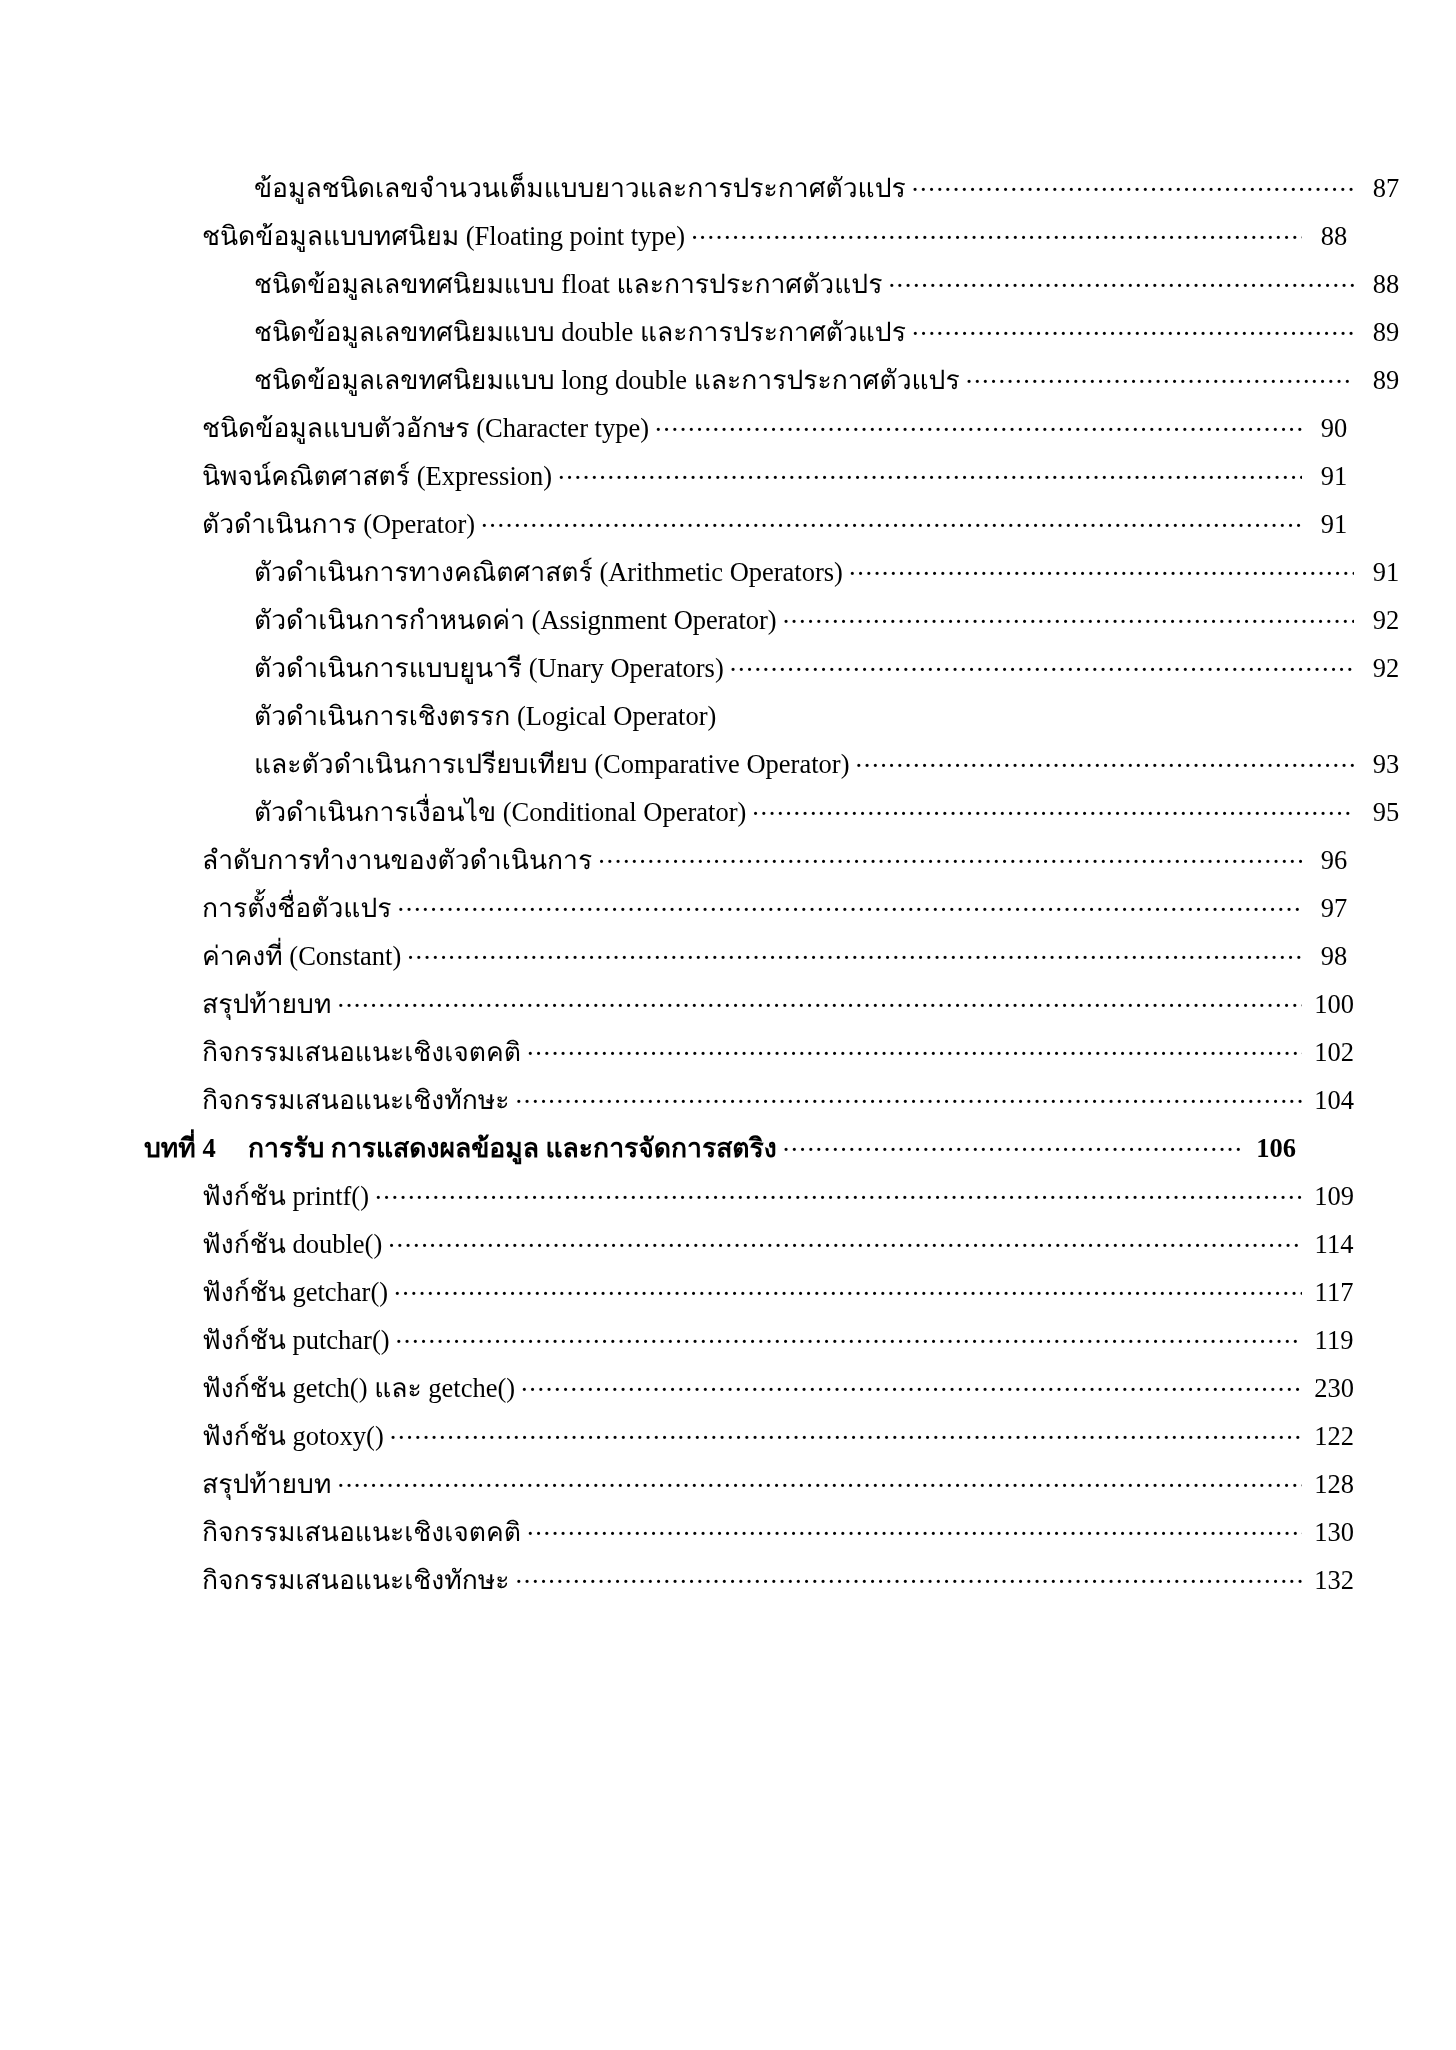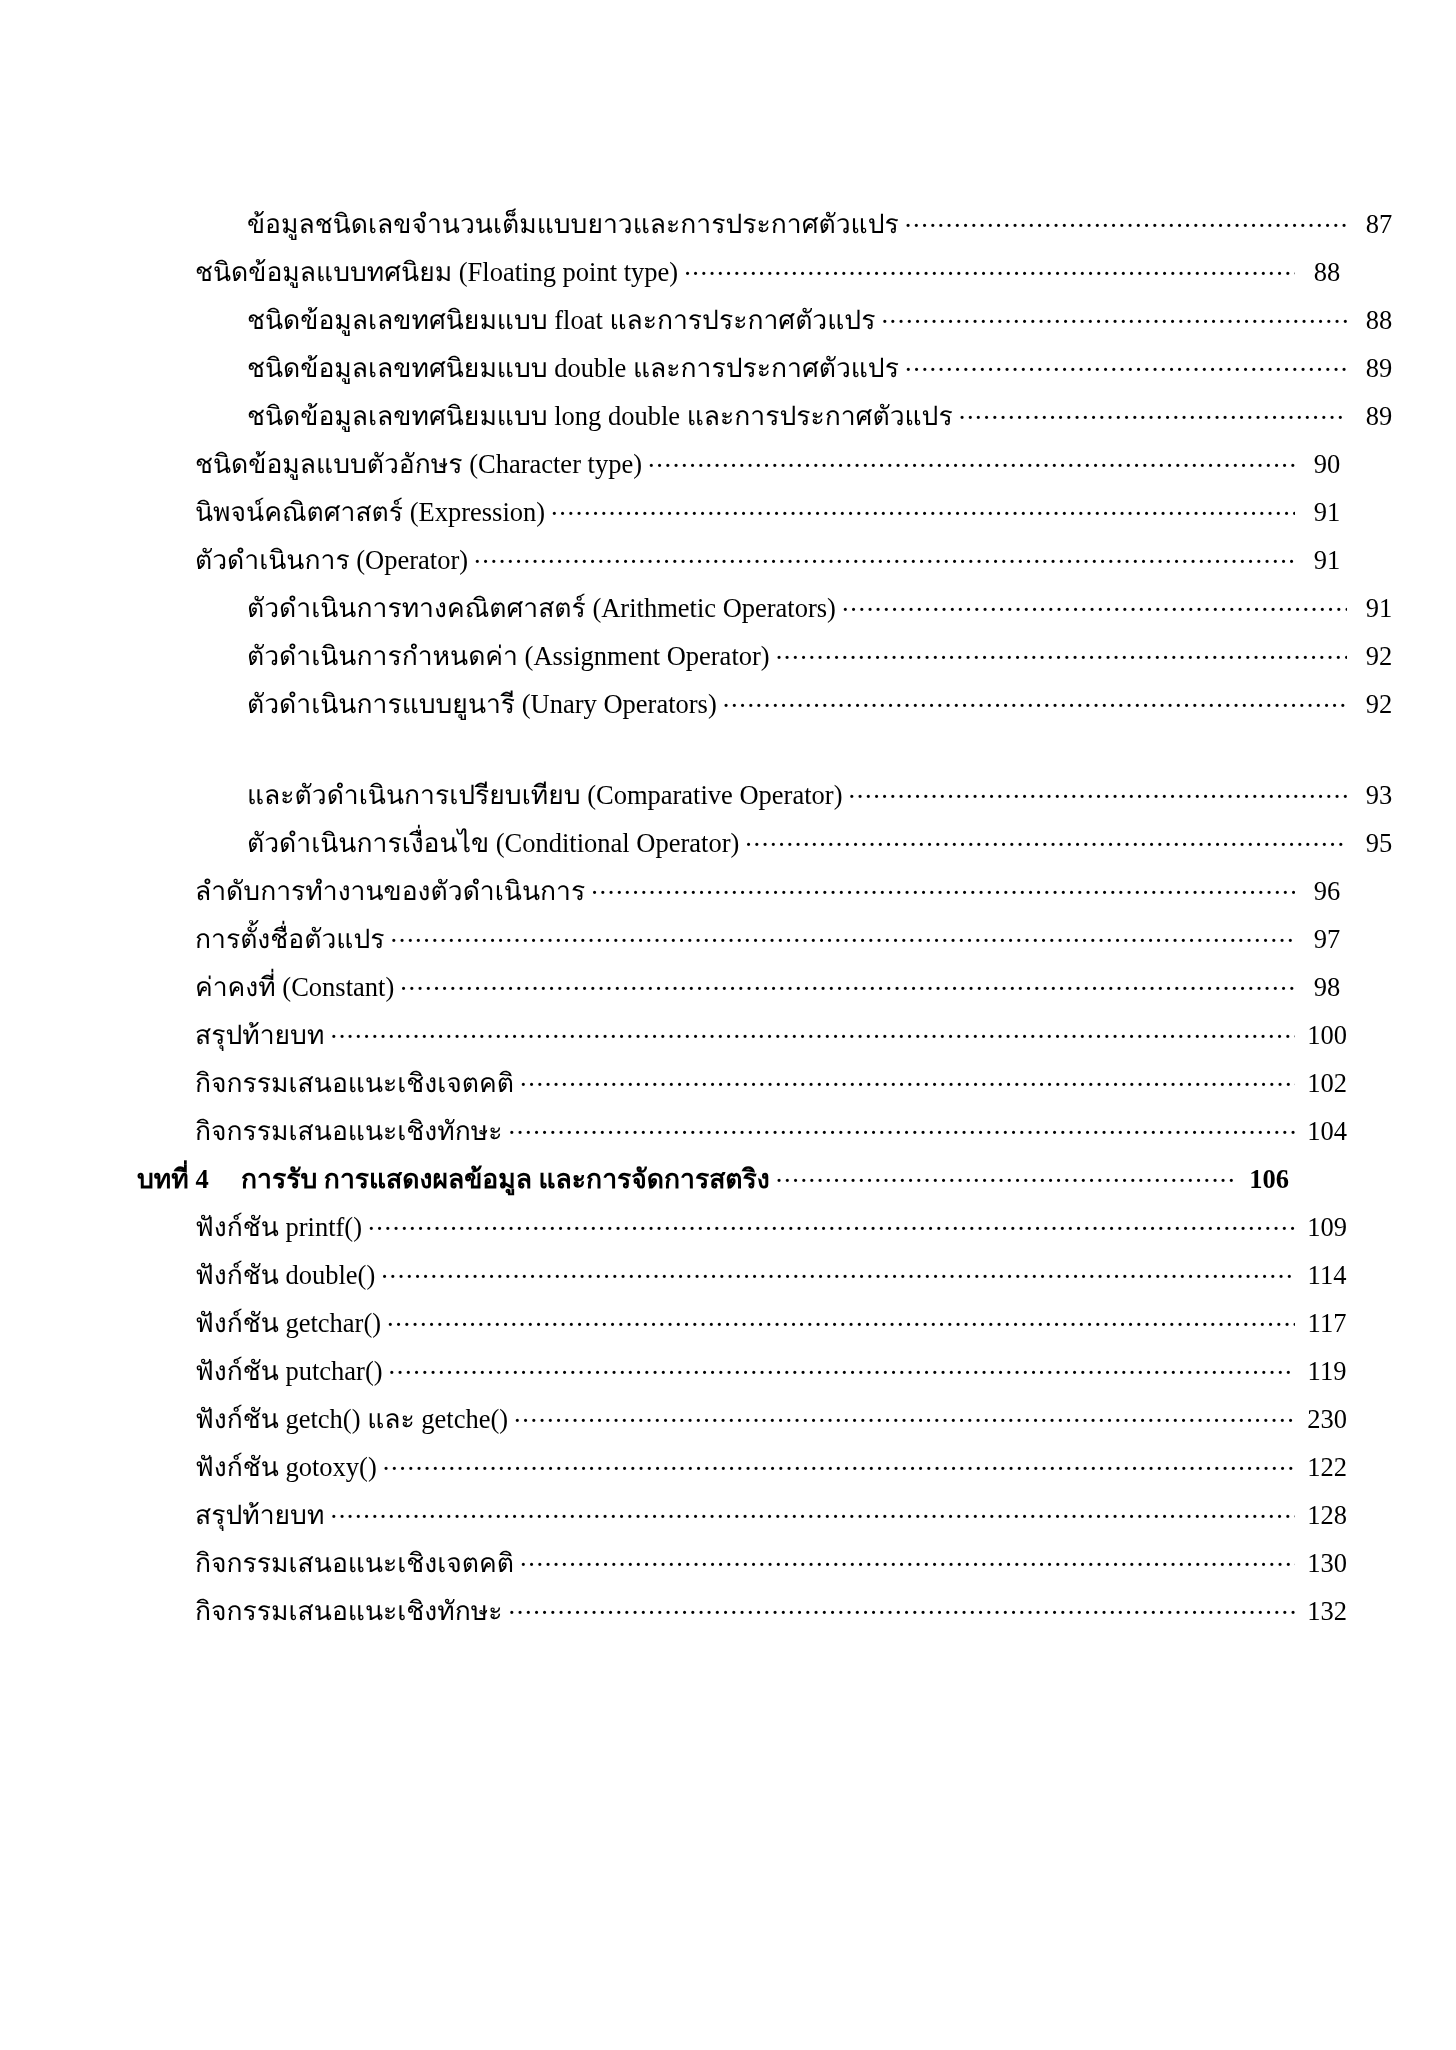--- a/index.html
+++ b/index.html
@@ -17,24 +17,23 @@
   }
   .page {
     position: absolute;
     left: 0;
     top: 0;
     width: 1456px;
     height: 2050px;
   }
   .toc {
     position: absolute;
-    left: 137px;
+    left: 144px;
     top: 170px;
     width: 1160px;
-    margin-top: 36px;
   }
   .toc-row {
     display: flex;
     align-items: baseline;
     width: 100%;
     font-size: 26.5px;
     line-height: 1.0;
     margin-bottom: 17px;
     white-space: nowrap;
   }
@@ -135,20 +134,21 @@
         <span class="row-label">ตัวดำเนินการกำหนดค่า (Assignment Operator)</span>
         <span class="leader"></span>
         <span class="page-num">92</span>
       </div>
       <div class="toc-row lvl-1">
         <span class="row-label">ตัวดำเนินการแบบยูนารี (Unary Operators)</span>
         <span class="leader"></span>
         <span class="page-num">92</span>
       </div>
       <div class="toc-row lvl-1">
+        <span class="row-label">ตัวดำเนินการเชิงตรรก (Logical Operator)</span>
         <span class="leader hidden"></span>
         <span class="page-num"></span>
       </div>
       <div class="toc-row lvl-1">
         <span class="row-label">และตัวดำเนินการเปรียบเทียบ (Comparative Operator)</span>
         <span class="leader"></span>
         <span class="page-num">93</span>
       </div>
       <div class="toc-row lvl-1">
         <span class="row-label">ตัวดำเนินการเงื่อนไข (Conditional Operator)</span>

